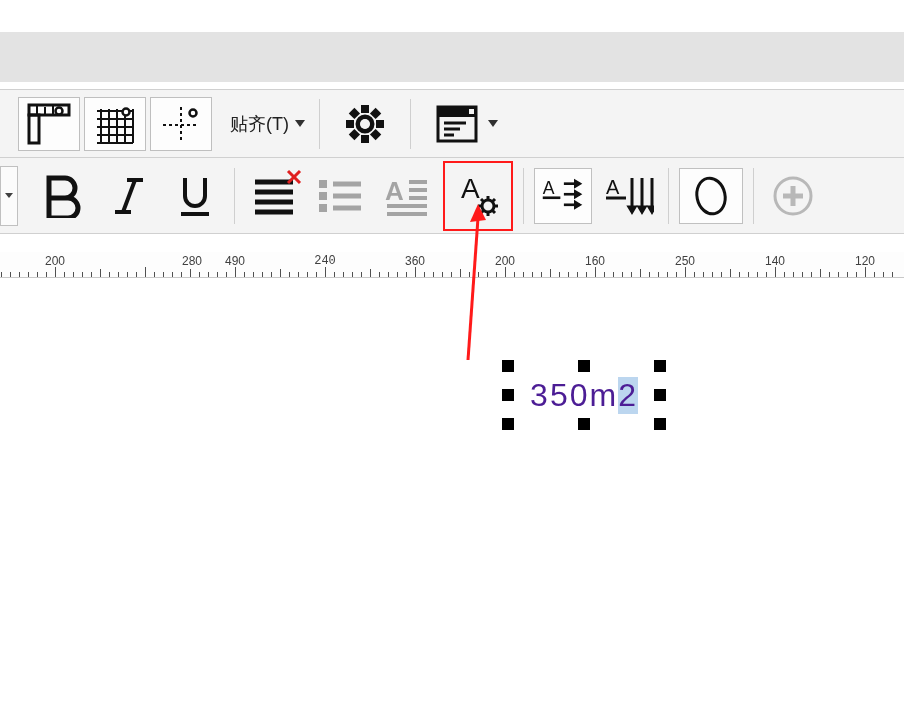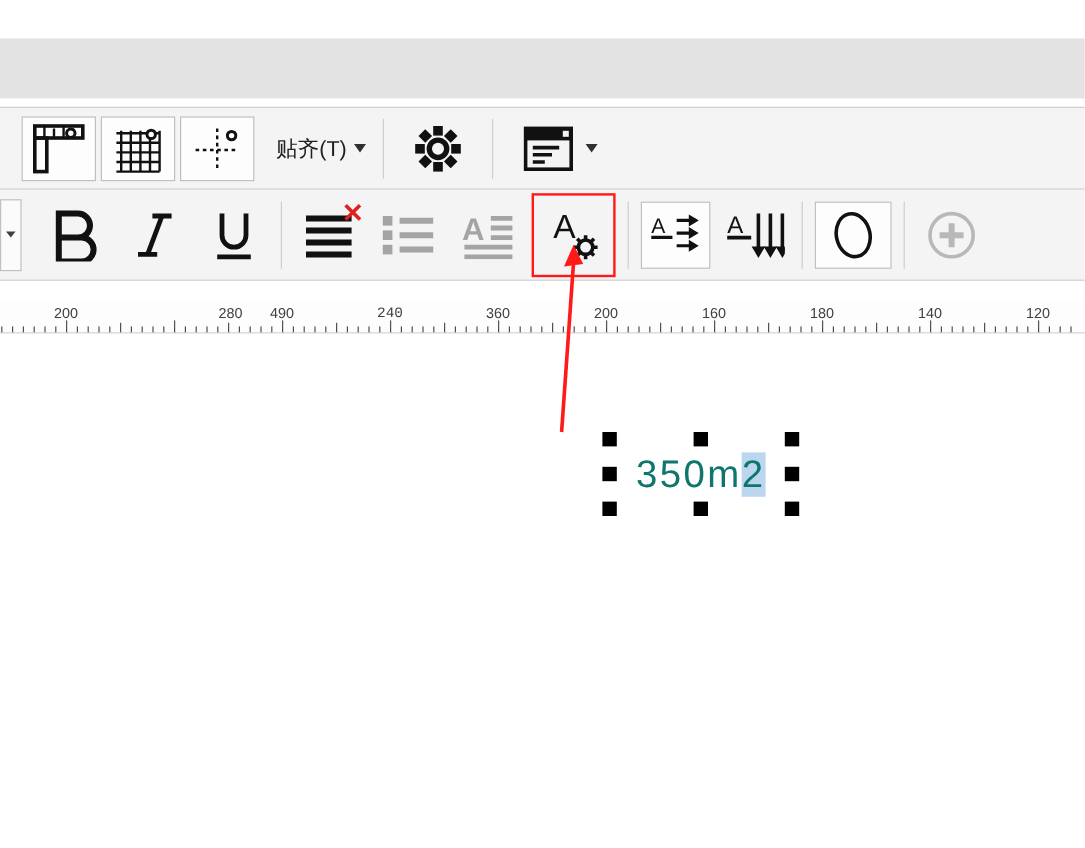--- a/index.html
+++ b/index.html
@@ -149,21 +149,21 @@
   
   .text-object {
     position: absolute;
     left: 508px; top: 88px;
     width: 152px; height: 58px;
     display: flex; align-items: center; justify-content: center;
   }
   .text-object .txt {
     font-family: Arial, sans-serif;
     font-size: 32px;
-    color: #0f766e;
+    color: #4c1d95;
     letter-spacing: 2px;
     display: flex;
     align-items: baseline;
   }
   .text-object .sel-char {
     background: #bcd6ef;
   }
   .handle {
     position: absolute;
     width: 12px; height: 12px;
@@ -496,21 +496,21 @@
       <div class="tick minor" style="left: 604px;"></div>
       <div class="tick minor" style="left: 613px;"></div>
       <div class="tick minor" style="left: 622px;"></div>
       <div class="tick minor" style="left: 631px;"></div>
       <div class="tick major" style="left: 640px; height: 8px;"></div>
       <div class="tick minor" style="left: 649px;"></div>
       <div class="tick minor" style="left: 658px;"></div>
       <div class="tick minor" style="left: 667px;"></div>
       <div class="tick minor" style="left: 676px;"></div>
       <div class="tick major" style="left: 685px;"></div>
-      <div class="lbl" style="left: 685px;">180</div>
+      <div class="lbl" style="left: 685px;">250</div>
       <div class="tick minor" style="left: 694px;"></div>
       <div class="tick minor" style="left: 703px;"></div>
       <div class="tick minor" style="left: 712px;"></div>
       <div class="tick minor" style="left: 721px;"></div>
       <div class="tick major" style="left: 730px; height: 8px;"></div>
       <div class="tick minor" style="left: 739px;"></div>
       <div class="tick minor" style="left: 748px;"></div>
       <div class="tick minor" style="left: 757px;"></div>
       <div class="tick minor" style="left: 766px;"></div>
       <div class="tick major" style="left: 775px;"></div>

